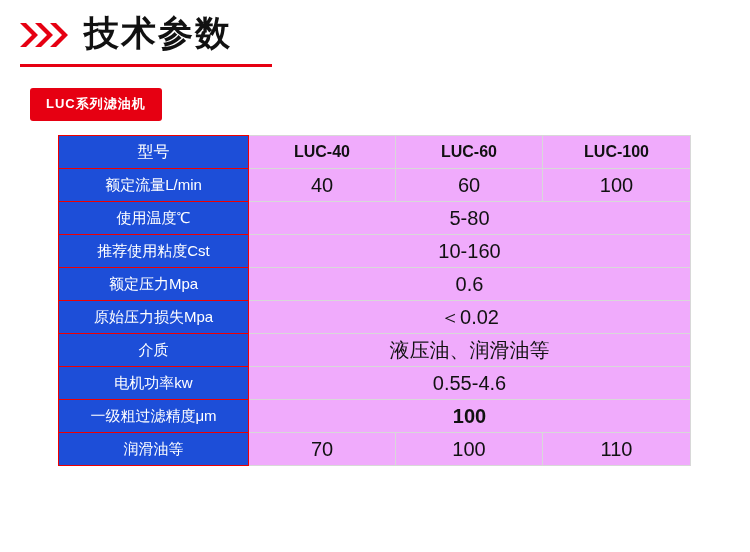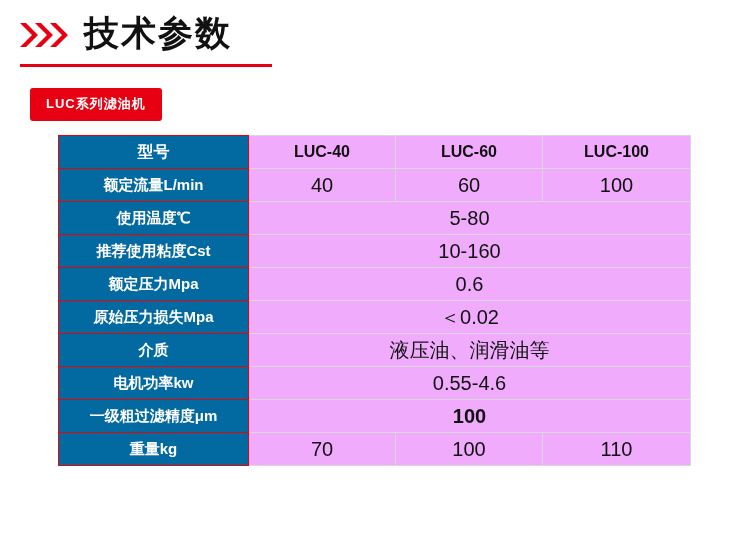--- a/index.html
+++ b/index.html
@@ -81,23 +81,23 @@
   }
   table.spec td {
     border: 1px solid #d8d8d8;
     height: 32px;
     text-align: center;
     vertical-align: middle;
     font-size: 20px;
     padding: 0 4px;
   }
   table.spec td.label {
-    background: #0369a1;
+    background: #1d4ed8;
     color: #ffffff;
-    font-weight: bold;
+    font-weight: normal;
     width: 190px;
     border-color: #ee0000;
     font-size: 15px;
   }
   table.spec td.val {
     background: #f0abfc;
     color: #111;
     font-weight: normal;
   }
   table.spec td.val.bold {
@@ -176,21 +176,21 @@
           </tr>
           <tr>
             <td class="label">电机功率kw</td>
             <td class="val" colspan="3">0.55-4.6</td>
           </tr>
           <tr>
             <td class="label">一级粗过滤精度μm</td>
             <td class="val bold" colspan="3">100</td>
           </tr>
           <tr>
-            <td class="label">重量kg</td>
+            <td class="label">润滑油等</td>
             <td class="val">70</td>
             <td class="val">100</td>
             <td class="val">110</td>
           </tr>
         </tbody>
     </table>
   </div>
 
 </div>
 

